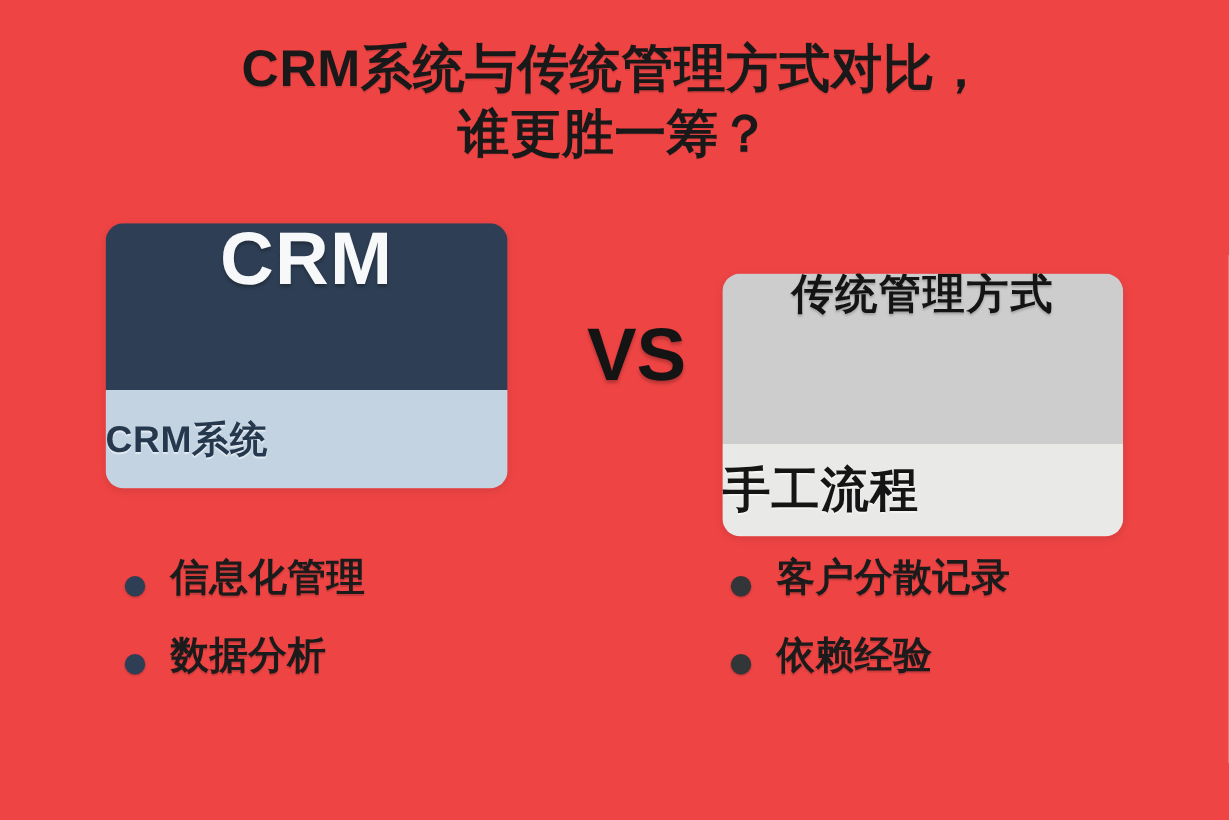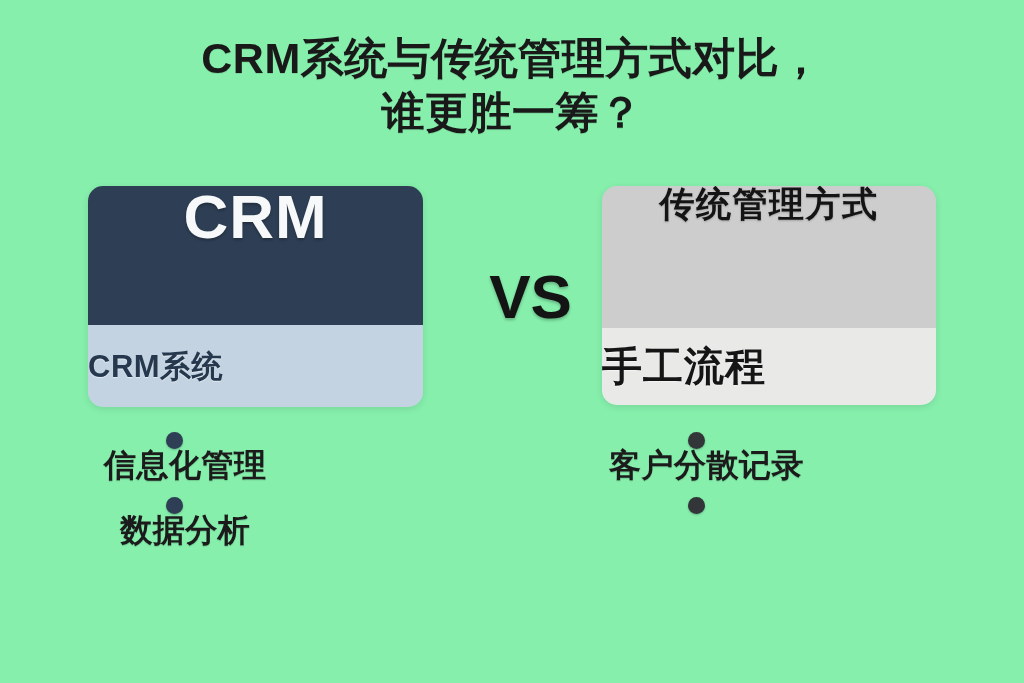--- a/index.html
+++ b/index.html
@@ -11,21 +11,21 @@
     width: 1024px;
     height: 683px;
     background: #f5f3ef;
     font-family: "Liberation Sans", "DejaVu Sans", sans-serif;
     overflow: hidden;
   }
   .poster {
     position: relative;
     width: 1024px;
     height: 683px;
-    background: #86efac;
+    background: #ef4444;
     box-sizing: border-box;
   }
 
   
   .title-block {
     position: absolute;
     top: 32px;
     left: 0;
     width: 1024px;
     text-align: center;
@@ -60,20 +60,21 @@
   }
   .card-crm {
     left: 88px;
     width: 335px;
     height: 221px;
   }
   .card-trad {
     left: 602px;
     width: 334px;
     height: 219px;
+    margin-top: 42px;
   }
 
   .card-head {
     flex: 0 0 140px;
     display: flex;
     align-items: flex-start;
     justify-content: center;
   }
   .card-foot {
     flex: 1 1 auto;
@@ -157,23 +158,22 @@
   }
   .list {
     position: absolute;
     top: 0;
   }
   .list-left  { left: 104px; }
   .list-right { left: 609px; }
 
   .list-item {
     display: flex;
-    align-items: center;
+    align-items: flex-end;
     height: 65px;
-    flex-direction: column;
   }
   .bullet {
     width: 17px;
     height: 17px;
     border-radius: 50%;
     flex: 0 0 17px;
     margin-right: 21px;
     box-shadow: 0 1px 2px rgba(0,0,0,0.25);
   }
   .list-left .bullet  { background: #2e3f55; }
@@ -236,18 +236,19 @@
       </div>
     </div>
 
     <div class="list list-right">
       <div class="list-item">
         <span class="bullet"></span>
         <span class="list-text">客户分散记录</span>
       </div>
       <div class="list-item">
         <span class="bullet"></span>
+        <span class="list-text">依赖经验</span>
       </div>
     </div>
 
   </div>
 
 </div>
 
 </body></html>

